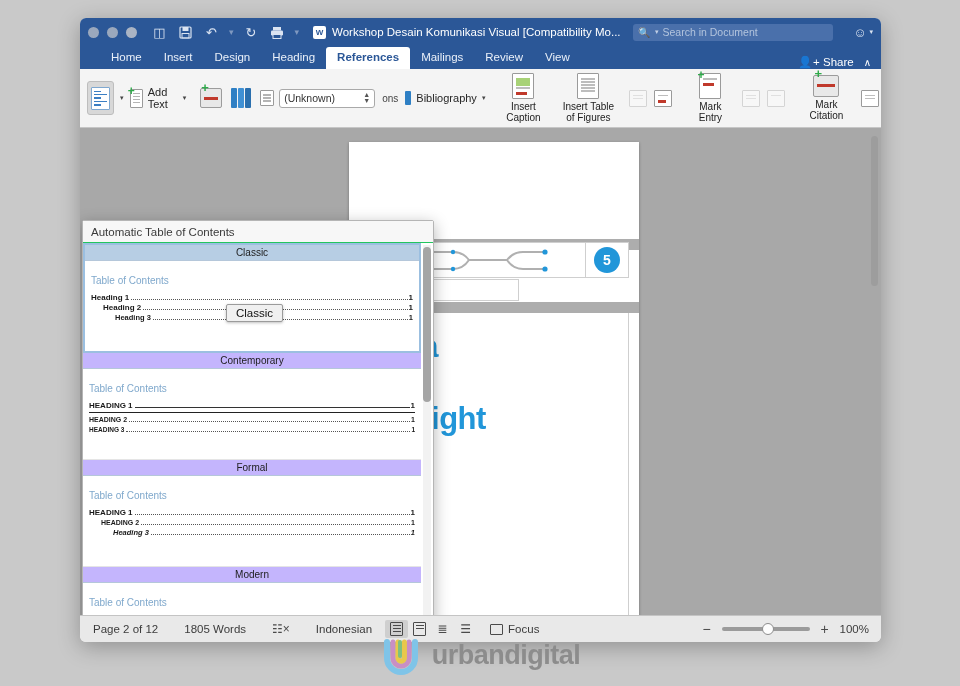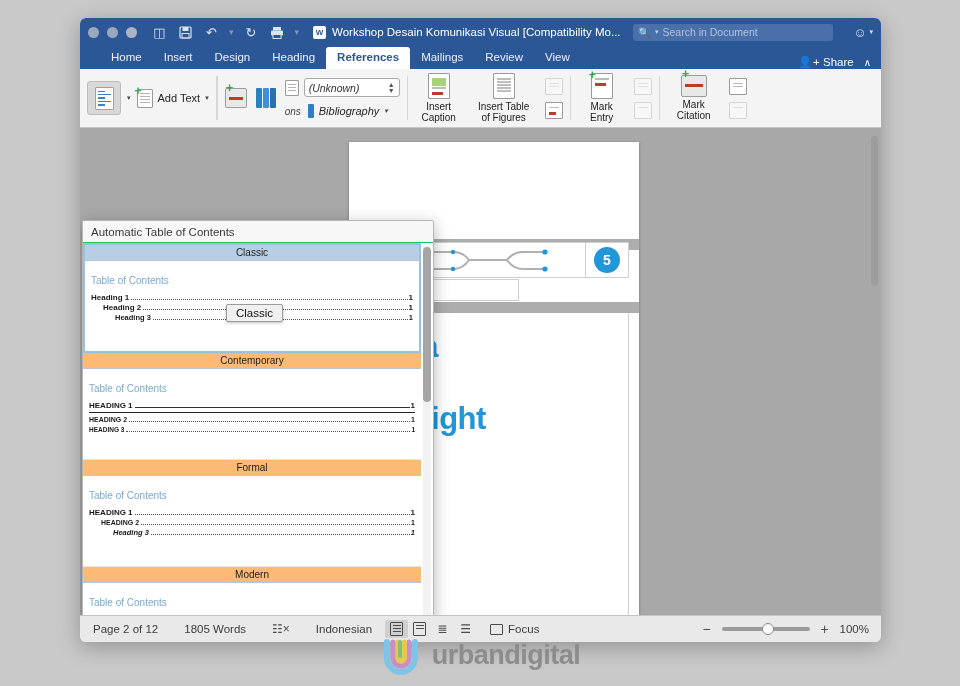--- a/index.html
+++ b/index.html
@@ -99,21 +99,21 @@
     width: 19px; height: 23px; background: #fff;
     border: 1px solid #7fa8d0; border-radius: 1px;
     padding: 3px 2px; display: flex; flex-direction: column; gap: 2px;
     position: relative;
   }
   .mini-doc i { display: block; height: 2px; background: #3b7fc4; }
   .mini-doc i.s { width: 55%; }
   .mini-doc i.l { width: 100%; }
   .caret { font-size: 7px; color: #444; }
 
-  .vstack { display: flex; flex-direction: column; gap: 7px; font-style: italic; }
+  .vstack { display: flex; flex-direction: row; gap: 7px; }
   .rrow { display: flex; align-items: center; gap: 5px; font-size: 11px; color: #262626; }
   .pagefig {
     width: 16px; height: 19px; background: #fff;
     border: 1px solid #9a9a9a; border-radius: 1px;
     display: flex; flex-direction: column; gap: 1.5px;
     padding: 3px 2px; position: relative;
   }
   .pagefig i { height: 1.5px; background: #b4b4b4; width: 100%; display:block; }
   .plus { position: absolute; top: -3px; left: -3px; color: #2faa4a; font-size: 12px; font-weight: bold; line-height: 8px; }
 
@@ -203,21 +203,21 @@
     background: #f7f7f7; border-bottom: 1px solid #22c55e;
   }
   #gal-scroll {
     flex: 1; position: relative; overflow: hidden;
     background: #fff;
   }
   #gal-list { position: absolute; left: 0; top: 0; right: 12px; }
   .toc-item { border-bottom: 1px solid #e5e5e5; }
   .toc-item.sel { border: 2px solid #9bbfe0; background: #f4f9ff; }
   .toc-cap {
-    height: 16px; background: #fdba74; font-size: 10px; color: #1c1c1c;
+    height: 16px; background: #c4b5fd; font-size: 10px; color: #1c1c1c;
     display: flex; align-items: center; justify-content: center;
     border-bottom: 1px solid #b5c7da;
   }
   .toc-item.sel .toc-cap { background: #b7cee4; }
   .toc-prev { background: #fff; padding: 14px 6px 10px; position: relative; height: 90px; }
   .toc-title { font-size: 10px; color: #7fa8cc; margin-bottom: 7px; }
   .hline { display: flex; align-items: baseline; font-size: 7.5px; color: #1a1a1a; line-height: 10px; white-space: nowrap; font-weight: bold; }
   .hline .dots { flex: 1; border-bottom: 1px dotted #555; margin: 0 1px 2px 2px; height: 0; }
   .hline.b { font-weight: bold; font-size: 8px; }
   .h2 { padding-left: 12px; }

